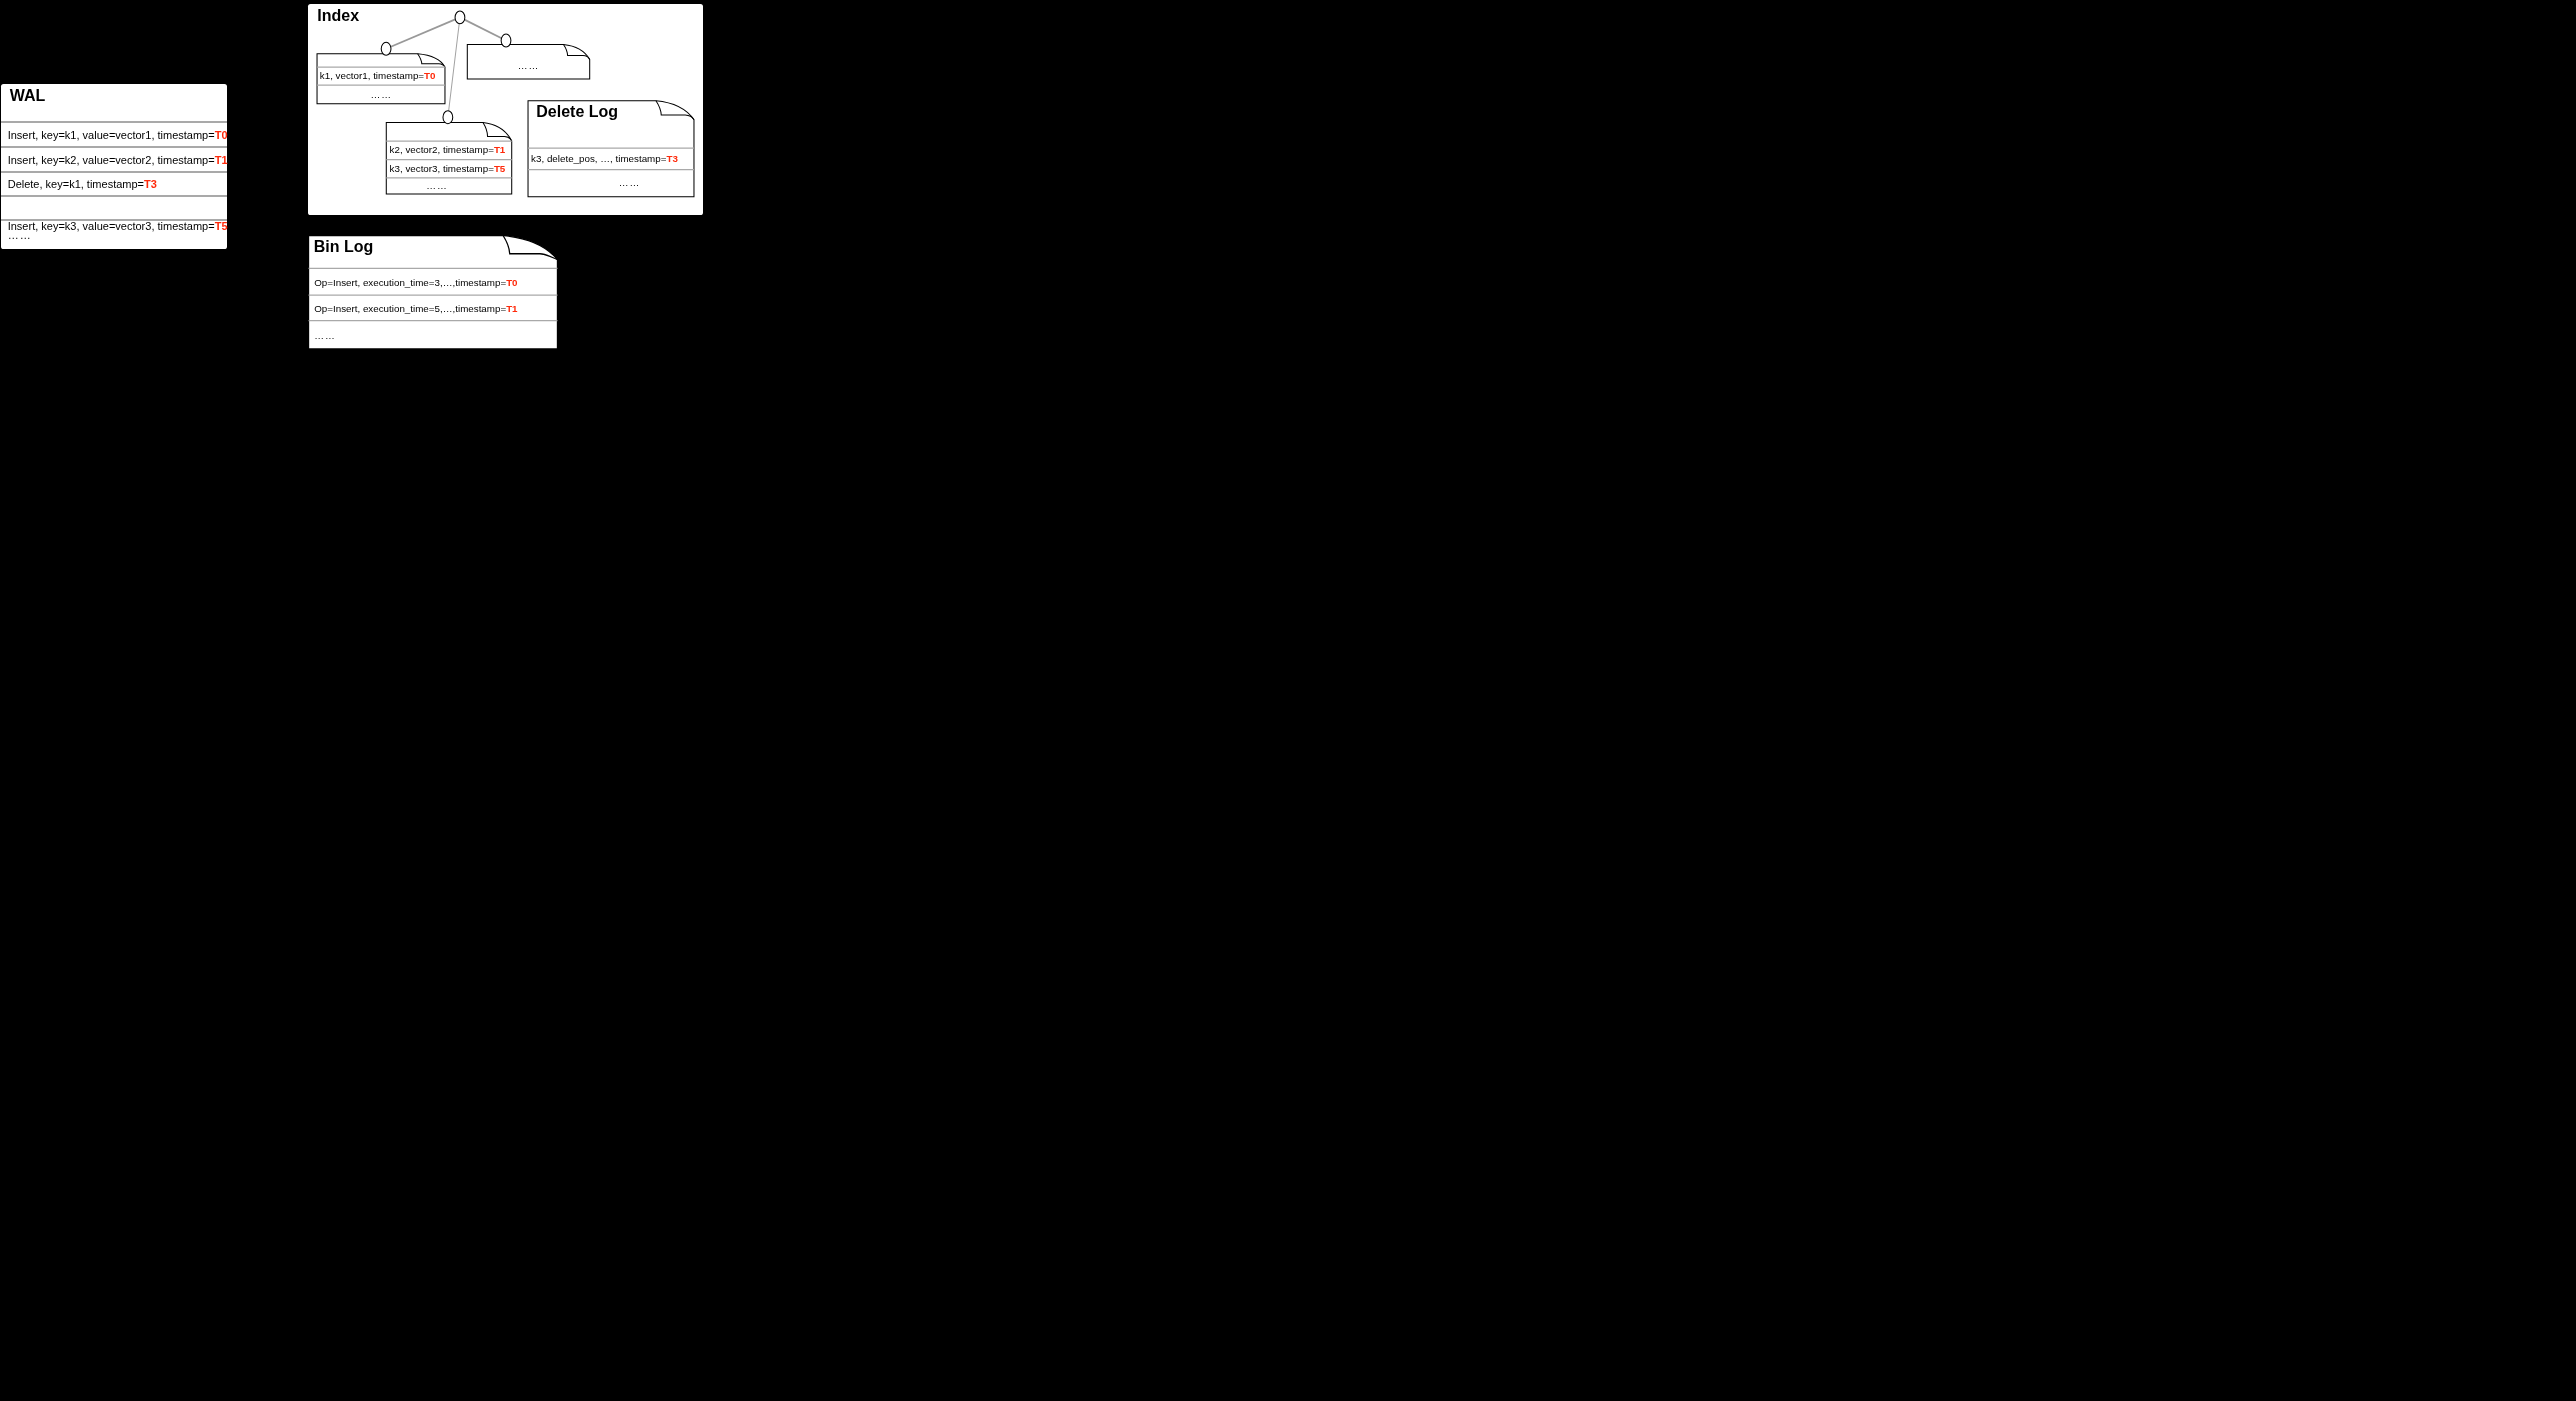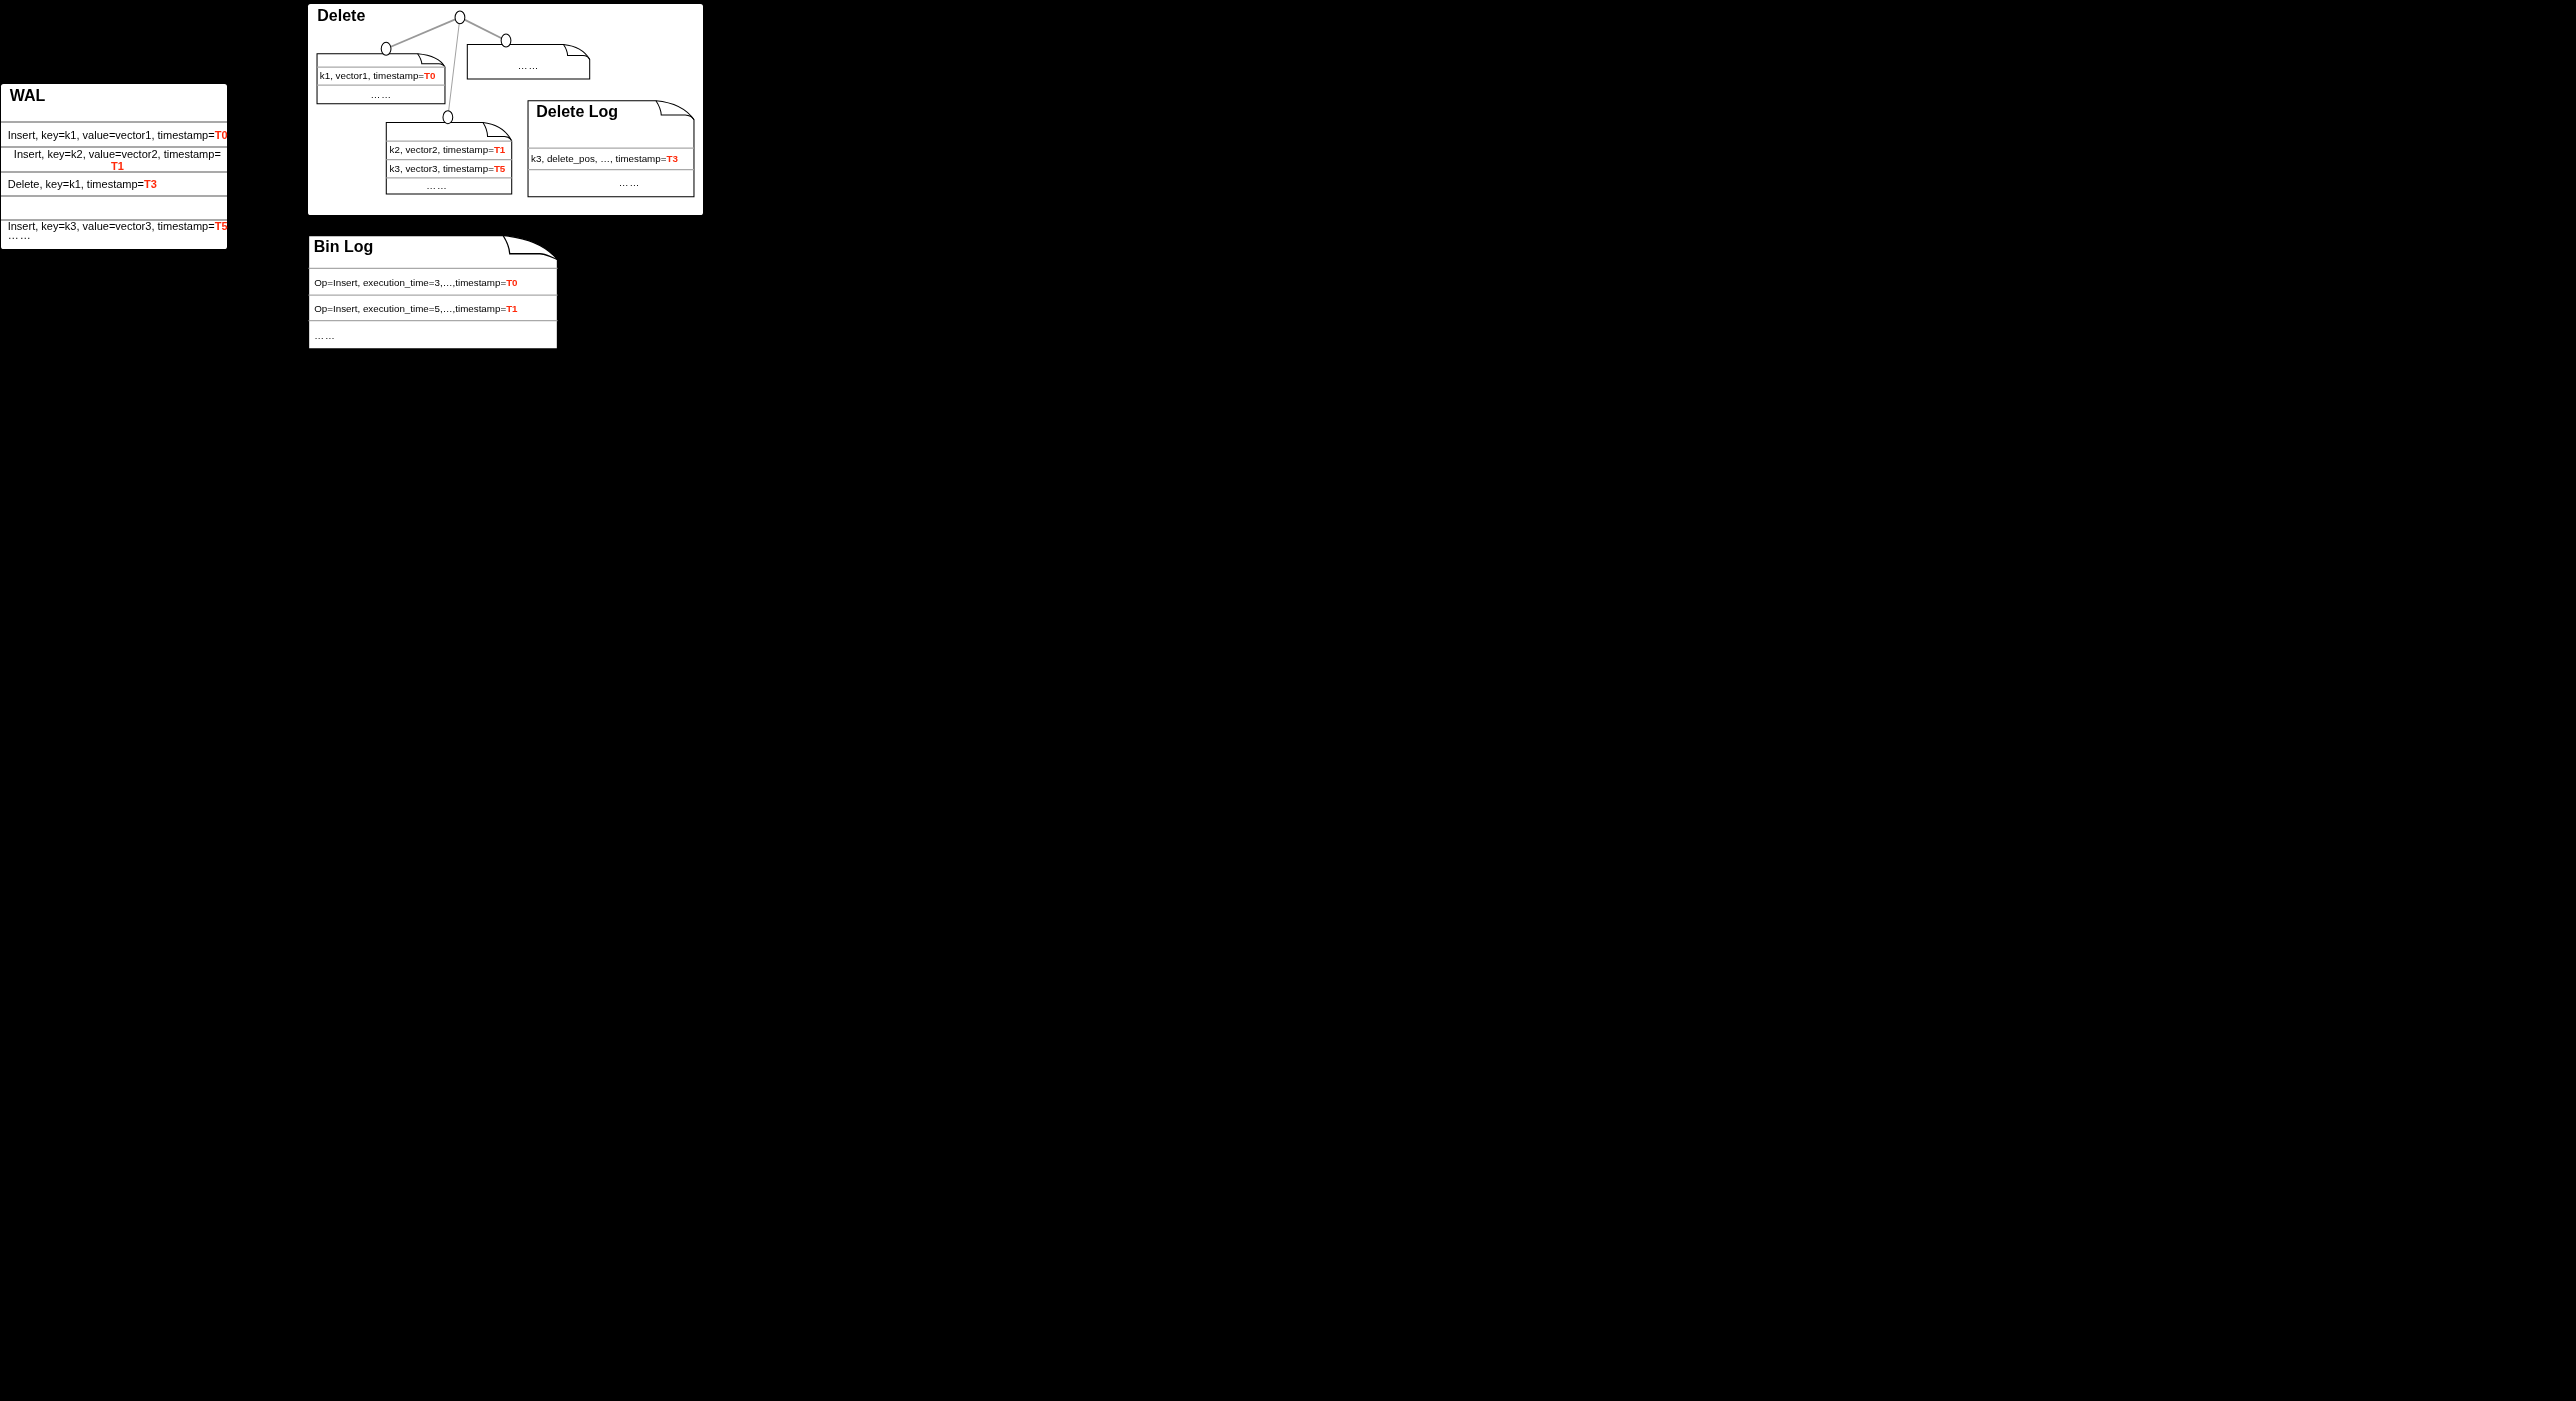--- a/index.html
+++ b/index.html
@@ -31,39 +31,39 @@
     <div class="hr" style="top:37px;"></div>
     <div class="hr" style="top:62px;"></div>
     <div class="hr" style="top:87px;"></div>
     <div class="hr" style="top:111px;"></div>
     <div class="hr" style="top:135px;"></div>
 
     <div class="row" style="top:39px;height:24px;padding-left:6.7px;">
       <span>Insert, key=k1, value=vector1, timestamp=</span>
         <span class="ts">T0</span>
     </div>
-    <div class="row" style="top:64px;height:23px;padding-left:6.7px;flex-direction:column;">
+    <div class="row" style="top:64px;height:23px;padding-left:6.7px;">
       <span>Insert, key=k2, value=vector2, timestamp=</span>
         <span class="ts">T1</span>
     </div>
     <div class="row" style="top:88px;height:23px;padding-left:6.7px;">
       <span>Delete, key=k1, timestamp=</span>
         <span class="ts">T3</span>
     </div>
     <div class="row" style="top:130px;height:23px;padding-left:6.7px;">
       <span>Insert, key=k3, value=vector3, timestamp=</span>
         <span class="ts">T5</span>
     </div>
     <div class="row" style="top:137px;height:27px;padding-left:6.7px;">
       <span class="dots">……</span>
     </div>
   </section>
 
   <section class="panel index-panel">
-    <div class="box-title" style="left:9.3px;top:4.6px;">Delete</div>
+    <div class="box-title" style="left:9.3px;top:4.6px;">Index</div>
 
     <div class="fbox" style="left:8.2px;top:49px;width:130px;height:56px;">
       <svg width="130" height="52" viewBox="0 0 252 100">
         <path d="M 197 1 H 2 V 98 H 250 V 27 C 243 13.5 225 3.5 197 1 Z" fill="#ffffff" stroke="#000000" stroke-width="2"></path>
         <path d="M 197 1 C 202.5 9 204.8 15.5 205 20.5 L 238 20.5 C 244 20.8 248 23.2 250 27" fill="none" stroke="#000000" stroke-width="2"></path>
         <line x1="2" y1="27" x2="250" y2="27" stroke="#a9a9a9" stroke-width="2.5"></line>
         <line x1="2" y1="62" x2="250" y2="62" stroke="#a9a9a9" stroke-width="2.5"></line>
       </svg>
       <div class="frow" style="left:3.6px;right:2.1px;top:14.4px;height:17.5px;">
         <span>k1, vector1, timestamp=</span>

